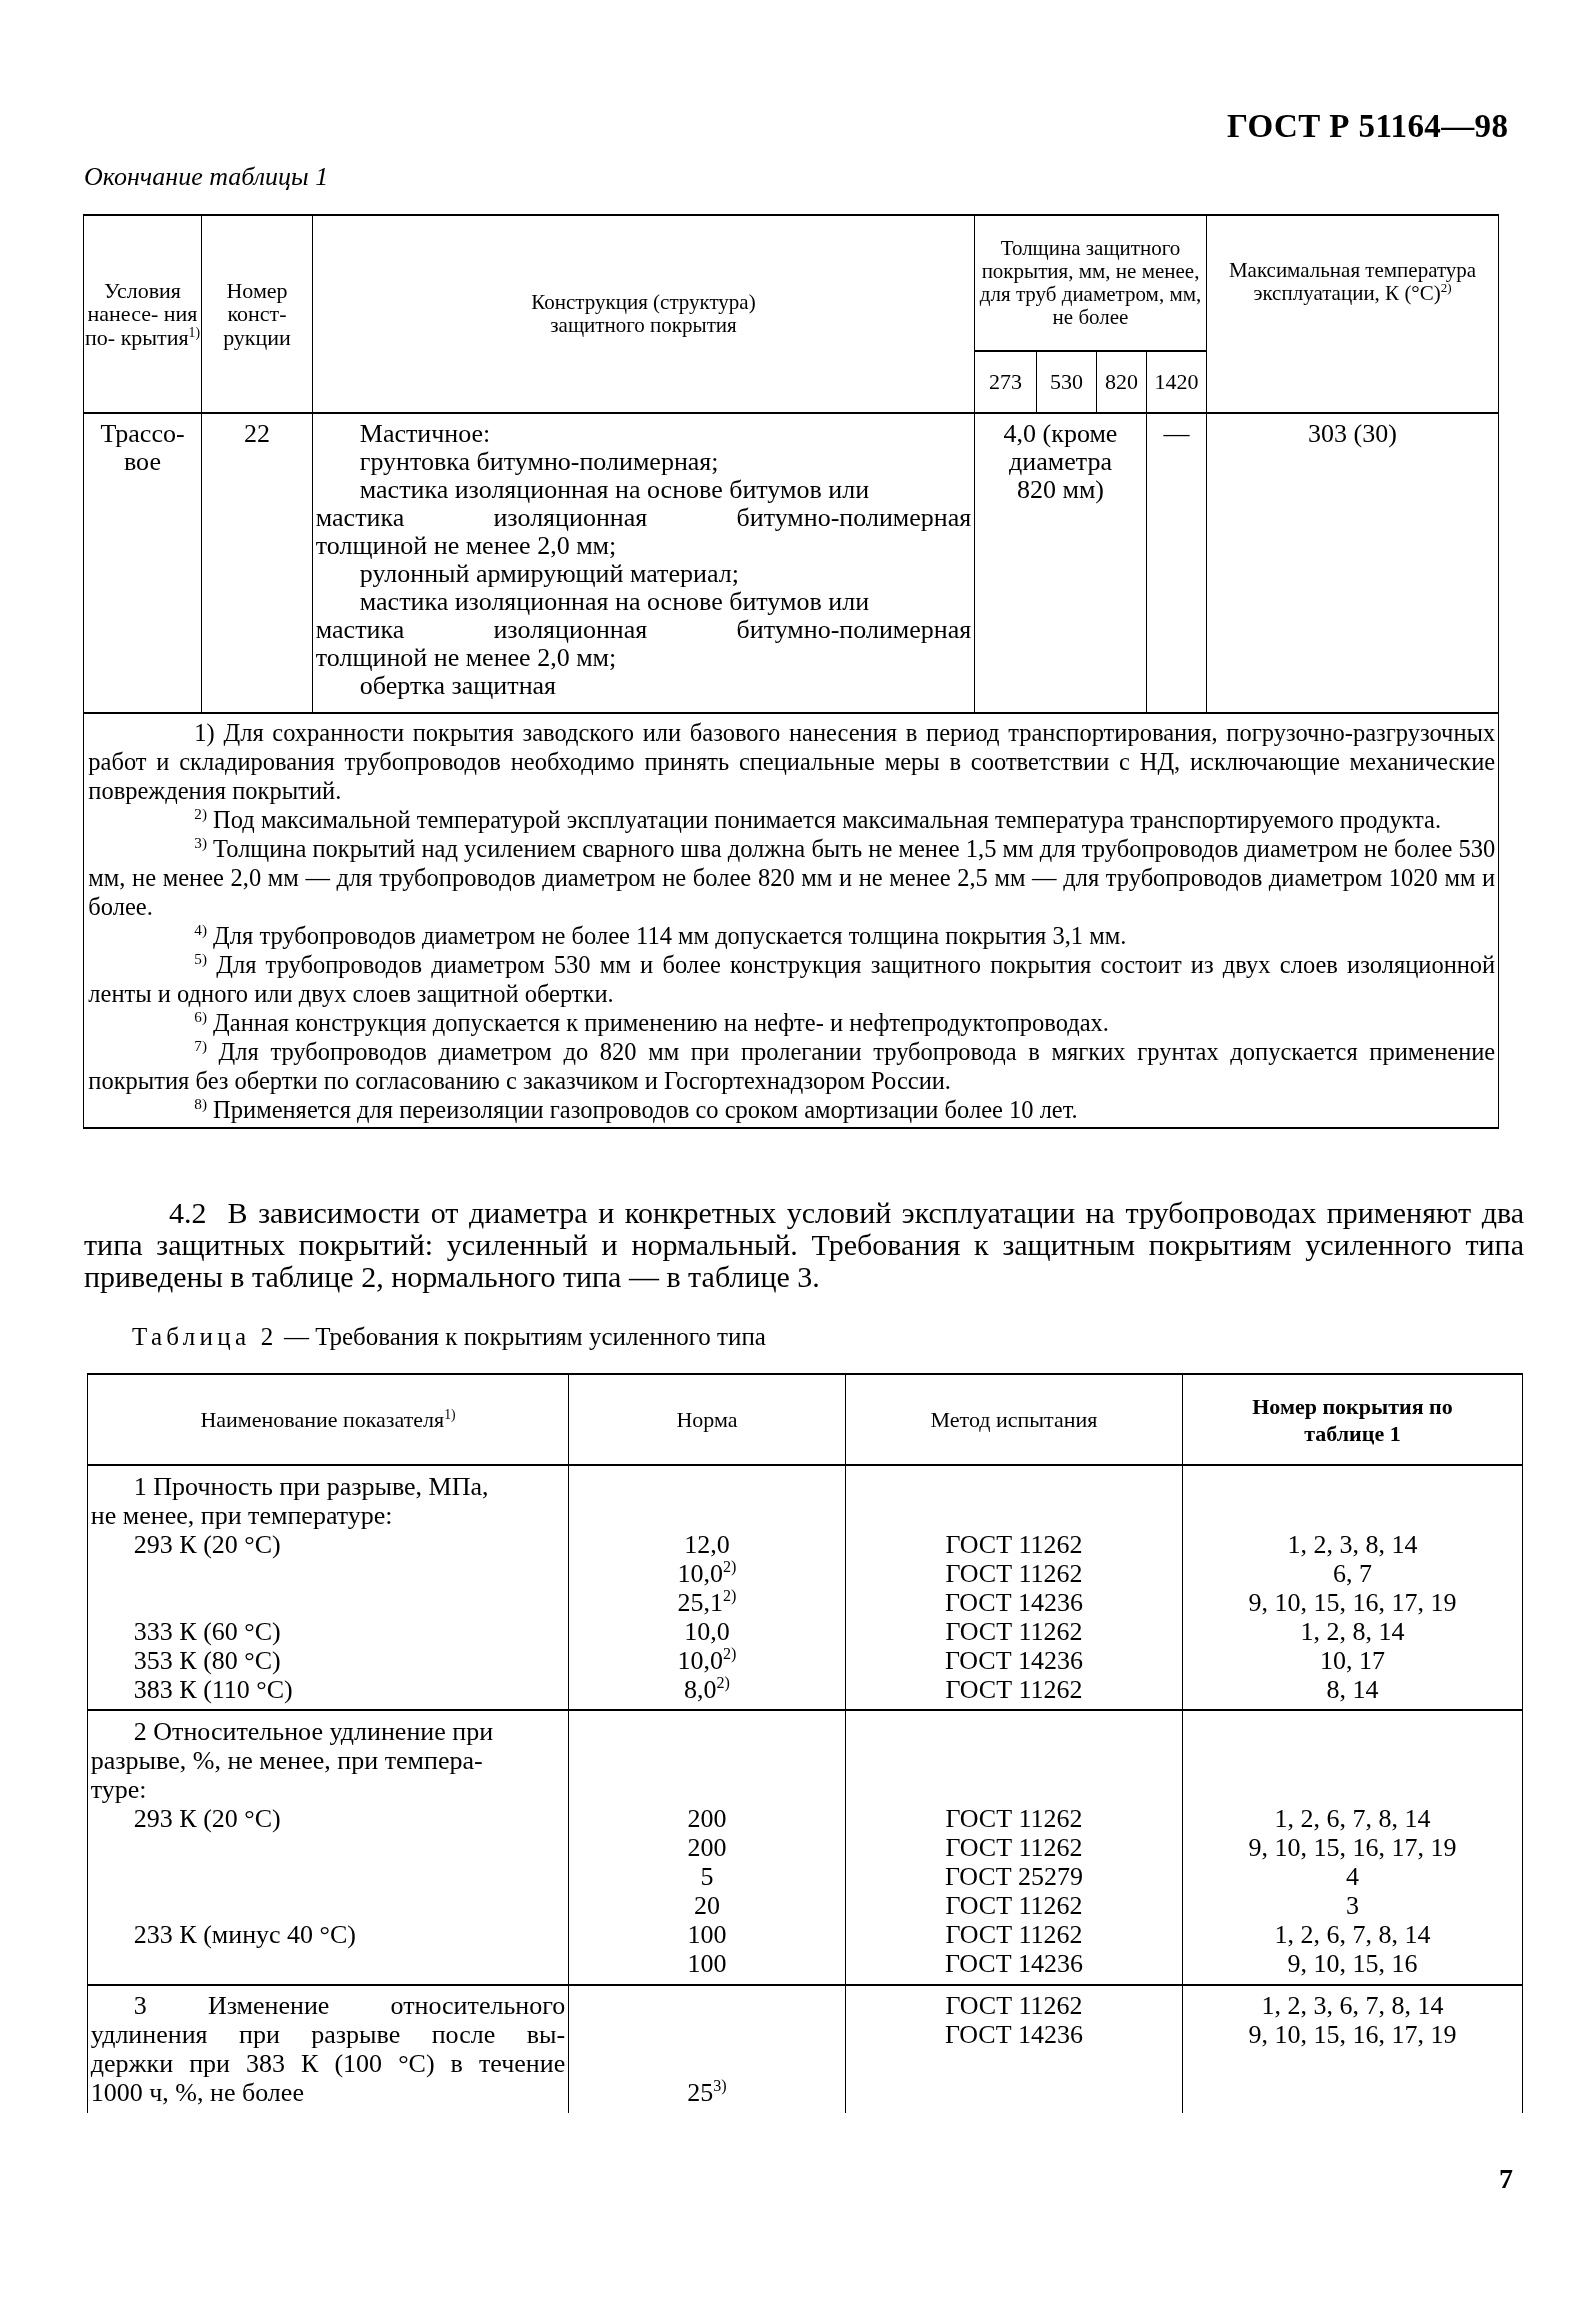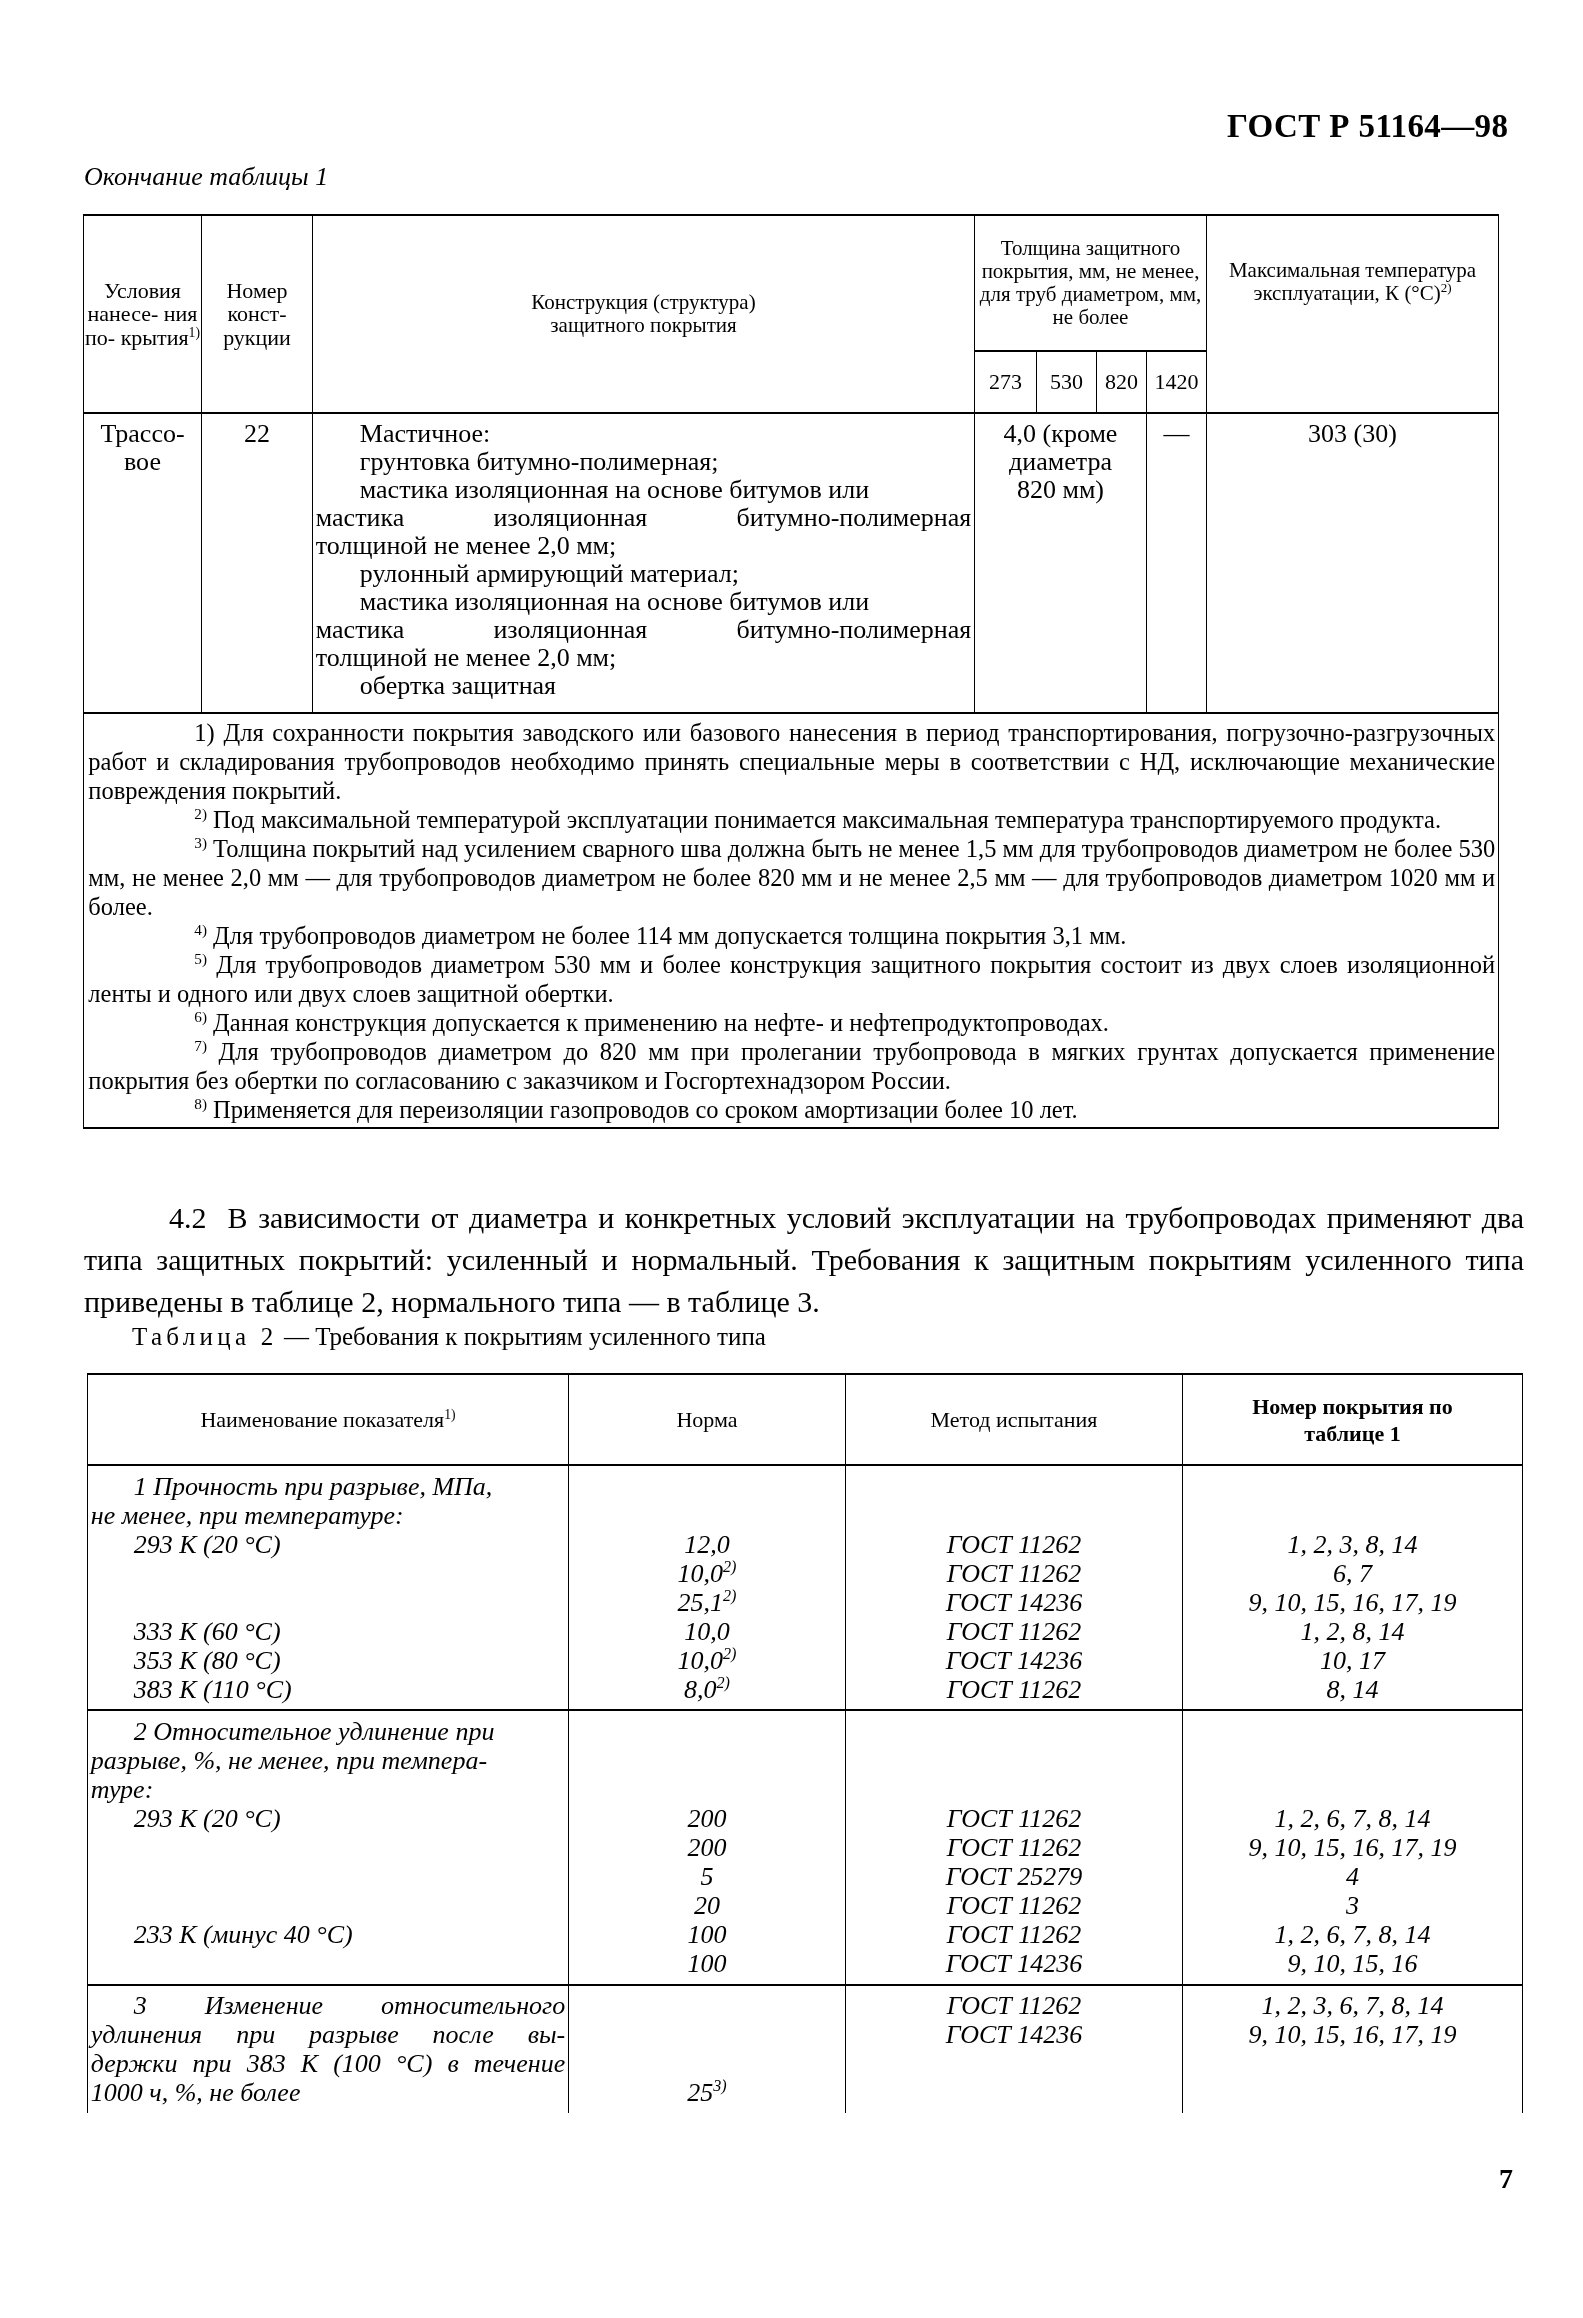--- a/index.html
+++ b/index.html
@@ -22,30 +22,30 @@
   .t1 .sub { font-size: 22px; height: 60px; text-align: center; vertical-align: middle; }
   .t1 .body-cell { font-size: 26px; line-height: 28px; text-align: center; padding-top: 5.7px; }
   .t1 .construction { text-align: justify; padding: 5.7px 0 0 2.8px; font-size: 26px; line-height: 28px; height: 292px; }
   .t1 .construction .ind { display: block; padding-left: 44px; text-align: left; }
   .t1 .construction .just { display: block; text-align: justify; text-align-last: justify; padding-right: 2.8px; }
   .t1 .construction .plain { display: block; text-align: left; }
   .t1 .notes { font-size: 24.5px; line-height: 29px; padding: 4.3px 2.8px 2.8px 4.3px; text-align: justify; border-top: 2.1px solid #000; border-bottom: 2.1px solid #000; }
   .t1 .notes p { margin: 0; text-indent: 113px; }
   .t1 .notes p.fn { text-indent: 106px; }
 
-  .para { left: 84px; top: 1197px; width: 1440px; font-size: 30px; line-height: 42px; text-align: justify; }
+  .para { left: 84px; top: 1197px; width: 1440px; font-size: 30px; line-height: 32px; text-align: justify; }
   .para .first { text-indent: 85px; display: block; }
   .t2-caption { left: 84px; top: 1323px; font-size: 25px; margin-left: 48px; }
   .t2-caption .spaced { letter-spacing: 4.3px; }
 
   
   .t2 { left: 87px; top: 1373px; width: 1435px; border-collapse: collapse; table-layout: fixed; }
   .t2 td, .t2 th { border-left: 1.4px solid #000; border-right: 1.4px solid #000; padding: 0; font-weight: normal; vertical-align: top; }
   .t2 thead th { border-top: 2.1px solid #000; border-bottom: 2.1px solid #000; font-size: 22px; line-height: 27px; height: 89px; vertical-align: middle; text-align: center; }
-  .t2 tbody tr.grp td { border-bottom: 2.1px solid #000; font-style: italic; }
+  .t2 tbody tr.grp td { border-bottom: 2.1px solid #000; }
   .t2 tbody tr.last td { border-bottom: none; }
   .t2 .name { font-size: 26px; line-height: 29px; padding: 5.7px 2.8px 5.7px 2.8px; }
   .t2 .name .line { display: block; white-space: nowrap; }
   .t2 .name .ind { padding-left: 43px; }
   .t2 .name .just { text-align: justify; text-align-last: justify; white-space: normal; }
   .t2 .col { font-size: 26px; line-height: 29px; text-align: center; padding: 5.7px 0; }
   .t2 .col span { display: block; height: 29px; }
 
   .page-num { left: 1499px; top: 2163px; font-size: 28px; font-weight: bold; }
 </style>

